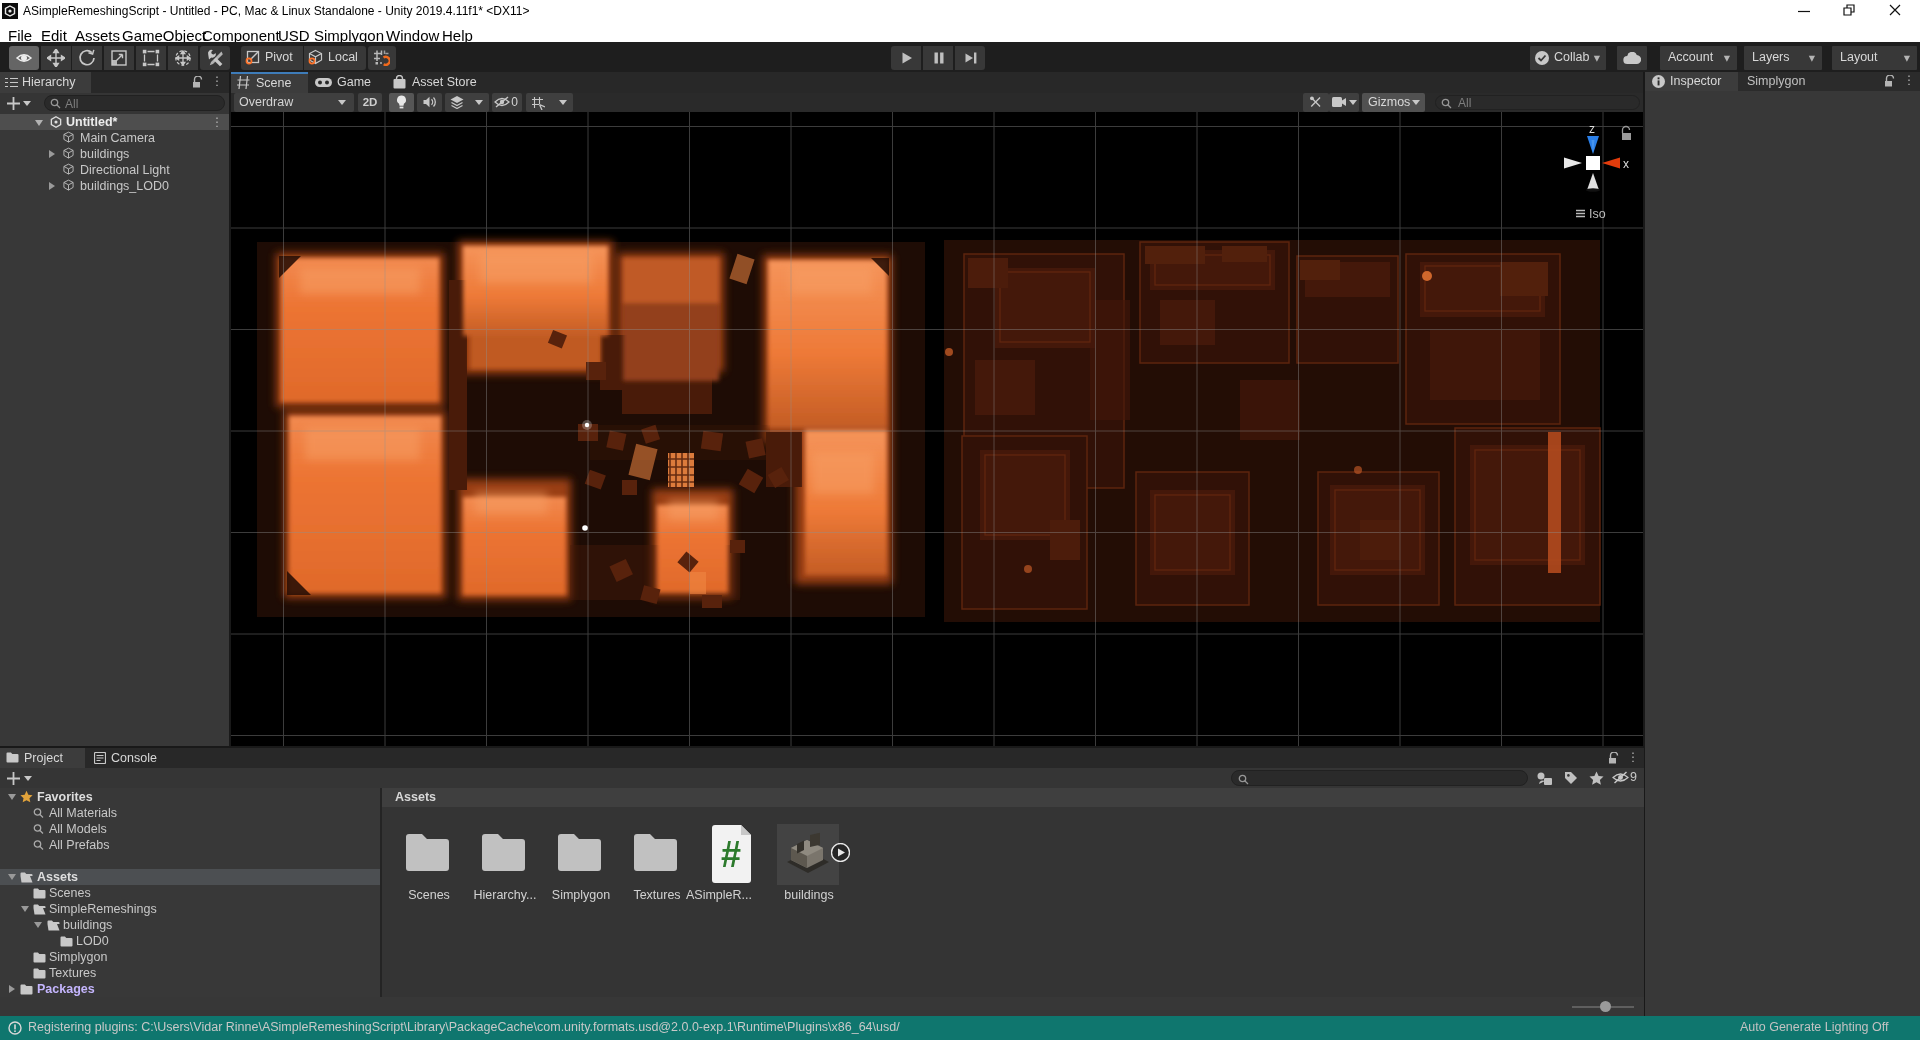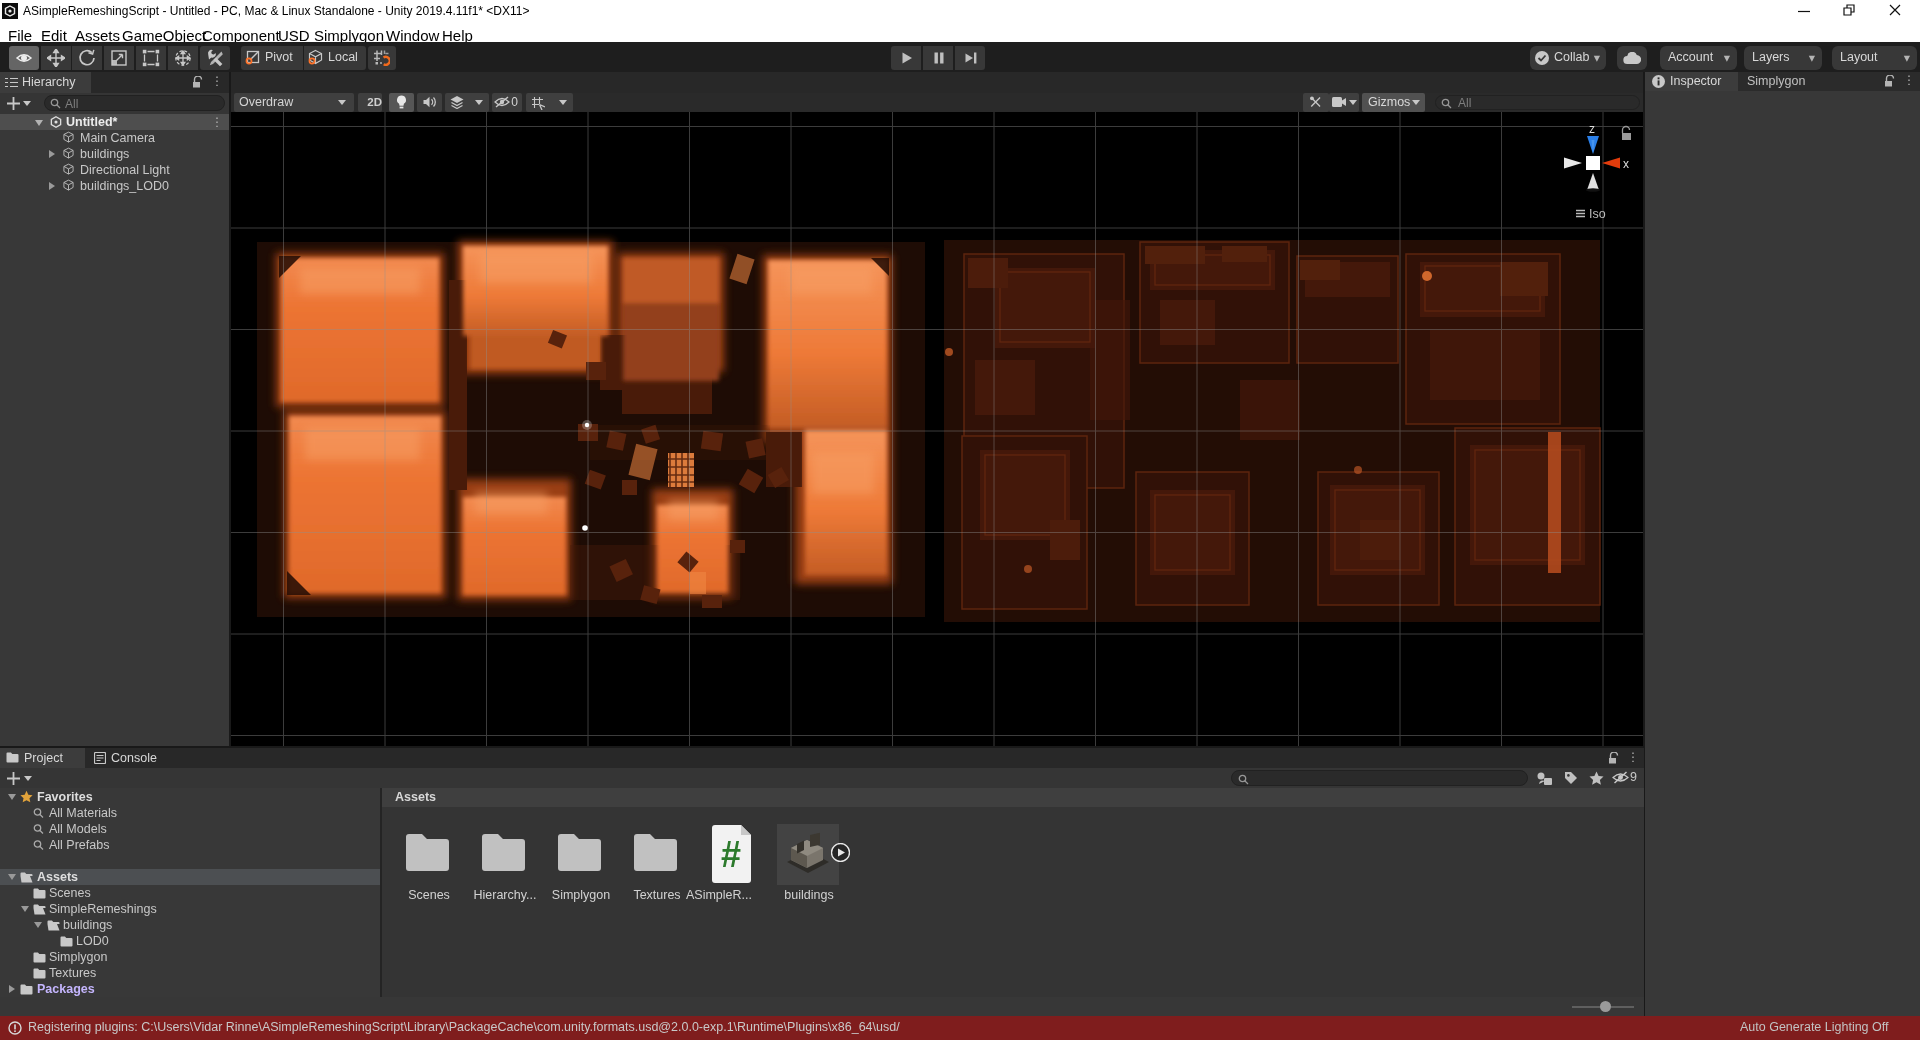--- a/index.html
+++ b/index.html
@@ -9,39 +9,39 @@
   #root { position:absolute; left:0; top:0; width:1920px; height:1040px; background:#191919; }
   
   #titlebar { left:0; top:0; width:1920px; height:42px; background:#ffffff; }
   #title-text { left:23px; top:4px; font-size:12px; color:#000; }
   #menubar { left:0; top:22px; width:1920px; height:19px; font-size:15px; color:#000; }
   .menu-item { position:absolute; top:5px; }
   
   #toolbar { left:0; top:42px; width:1920px; height:30px; background:#1e1e1e; }
   .tbtn { position:absolute; top:4px; height:24px; background:#383838; }
   .tbtn.sel { background:#656565; }
-  .trbtn { position:absolute; top:4px; height:24px; background:#383838; border-radius:6px; color:#d8d8d8; font-size:12.5px; }
+  .trbtn { position:absolute; top:4px; height:24px; background:#383838; border-radius:1px; color:#d8d8d8; font-size:12.5px; }
   
   .tabbar { position:absolute; background:#282828; }
   .tab { position:absolute; top:0; height:100%; background:#3c3c3c; color:#d8d8d8; font-size:12.5px; }
   .tab.inactive { background:transparent; }
   .panelbody { position:absolute; background:#383838; }
   .row-label { color:#c8c8c8; font-size:12.5px; white-space:nowrap; }
   .searchfield { position:absolute; background:#2a2a2a; border:1px solid #212121; border-radius:8px; }
   
   #hierarchy { left:0; top:72px; width:229px; height:674px; background:#383838;padding-left:28px; }
   
   #scenepanel { left:231px; top:72px; width:1412px; height:674px; background:#282828; }
   #viewport { position:absolute; left:0; top:40px; width:1412px; height:634px; background:#000; }
   
   #inspector { left:1645px; top:72px; width:275px; height:944px; background:#383838; }
   
   #project { left:0; top:748px; width:1644px; height:268px; background:#383838; }
   
-  #statusbar { left:0; top:1016px; width:1920px; height:24px; background:#7f1d1d; color:#c8c8c8; font-size:12.5px; }
+  #statusbar { left:0; top:1016px; width:1920px; height:24px; background:#0f766e; color:#c8c8c8; font-size:12.5px; }
   .bold { font-weight:bold; }
   .treerow { position:absolute; height:16px; line-height:16px; white-space:nowrap; }
 </style>
 </head>
 <body>
 <div id="root">
 
   <div class="abs" id="titlebar">
     <svg class="abs" style="left:2px;top:3px" width="16" height="16" viewBox="0 0 16 16">
       <rect x="0" y="0" width="16" height="16" fill="#0c0c0c"></rect>
@@ -278,27 +278,52 @@
         <svg width="13" height="13" viewBox="0 0 17 17" style="position:absolute;left:62px;top:1px">
             <path d="M8.5 1.5 L14.5 4.5 V11 L8.5 14.5 L2.5 11 V4.5 Z M2.5 4.5 L8.5 7.7 L14.5 4.5 M8.5 7.7 V14.5" fill="none" stroke="#bdbdbd" stroke-width="1.2"></path>
           </svg>
         <span style="position:absolute;left:80px">buildings_LOD0</span>
       </div>
     </div>
   </div>
 
   <div class="abs" id="scenepanel">
 
+    <div class="tabbar" style="left:0;top:0;width:1412px;height:21px">
+      <div class="tab" style="left:0;width:77px;border-top:2px solid #3e7cb9">
+        <svg width="13" height="13" viewBox="0 0 13 13" style="position:absolute;left:6px;top:2px">
+            <g stroke="#c8c8c8" stroke-width="1.2" fill="none">
+              <path d="M3.5 0 L2 13 M10.5 0 L9 13 M0.5 4 H12.5 M0 9 H12"></path>
+            </g>
+          </svg>
+        <span style="position:absolute;left:25px;top:2px">Scene</span>
+      </div>
+      <div class="tab inactive" style="left:77px;width:76px">
+        <svg width="17" height="11" viewBox="0 0 17 11" style="position:absolute;left:7px;top:5px">
+            <rect x="0" y="1" width="17" height="9" rx="4.5" fill="#c8c8c8"></rect>
+            <circle cx="5" cy="5.5" r="2" fill="#282828"></circle>
+            <circle cx="12" cy="5.5" r="2" fill="#282828"></circle>
+          </svg>
+        <span style="position:absolute;left:29px;top:3px">Game</span>
+      </div>
+      <div class="tab inactive" style="left:153px;width:110px">
+        <svg width="13" height="14" viewBox="0 0 13 14" style="position:absolute;left:9px;top:3px">
+            <rect x="0.5" y="4" width="12" height="9.5" rx="1" fill="#c8c8c8"></rect>
+            <path d="M3.5 6 V3.5 a3 3 0 0 1 6 0 V6" fill="none" stroke="#c8c8c8" stroke-width="1.4"></path>
+          </svg>
+        <span style="position:absolute;left:28px;top:3px">Asset Store</span>
+      </div>
+    </div>
 
     <div class="abs" style="left:0;top:21px;width:1412px;height:19px;background:#2a2a2a">
       <div class="abs" style="left:3px;top:0;width:120px;height:19px;background:#3f3f3f;border-radius:2px;color:#d4d4d4;font-size:12.5px">
         <span style="position:absolute;left:5px;top:2px">Overdraw</span>
         <div style="position:absolute;right:8px;top:7px;width:0;height:0;border-left:4.5px solid transparent;border-right:4.5px solid transparent;border-top:5.5px solid #c8c8c8"></div>
       </div>
-      <div class="abs" style="left:127px;top:0;width:24px;height:19px;background:#3f3f3f;border-radius:2px;color:#cfcfcf;font-size:11.5px;font-weight:bold;text-align:right;line-height:19px">2D</div>
+      <div class="abs" style="left:127px;top:0;width:24px;height:19px;background:#3f3f3f;border-radius:2px;color:#cfcfcf;font-size:11.5px;font-weight:bold;text-align:center;line-height:19px">2D</div>
       <div class="abs" style="left:158px;top:0;width:25px;height:19px;background:#565656;border-radius:2px">
         <svg width="11" height="14" viewBox="0 0 11 14" style="margin:2px 0 0 7px">
             <path d="M5.5 0.5 a4.5 4.5 0 0 1 2.4 8.3 l-0.4 2 h-4 l-0.4 -2 A4.5 4.5 0 0 1 5.5 0.5 Z" fill="#e8e8e8"></path>
             <rect x="3.6" y="11.6" width="3.8" height="1.8" fill="#e8e8e8"></rect>
           </svg>
       </div>
       <div class="abs" style="left:186px;top:0;width:25px;height:19px;background:#3f3f3f;border-radius:2px">
         <svg width="13" height="12" viewBox="0 0 13 12" style="margin:3px 0 0 6px">
             <path d="M0.5 4 H3 L6.5 0.8 V11.2 L3 8 H0.5 Z" fill="#c8c8c8"></path>
             <path d="M8.5 3.2 a4 4 0 0 1 0 5.6 M10.5 1.5 a6.5 6.5 0 0 1 0 9" stroke="#c8c8c8" stroke-width="1.3" fill="none"></path>

